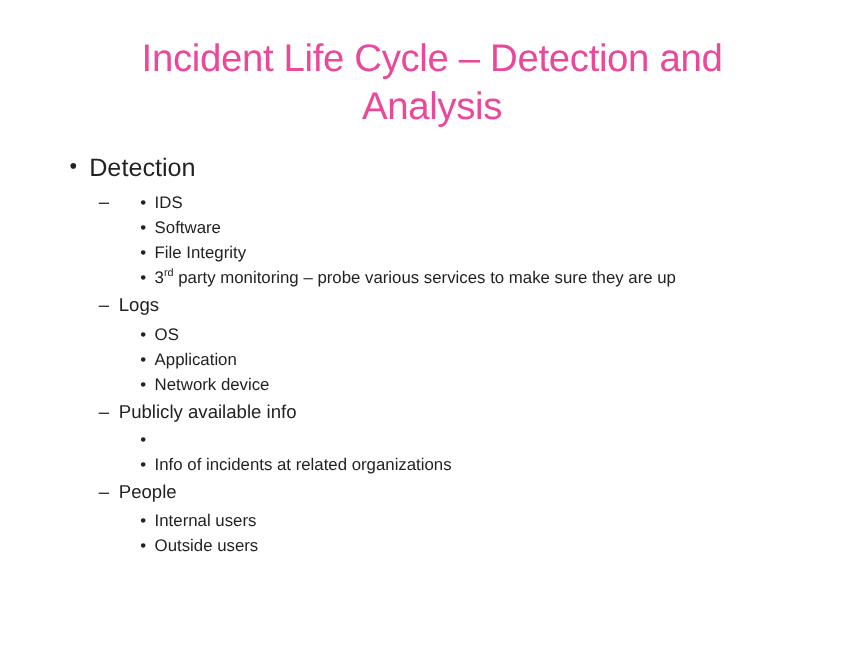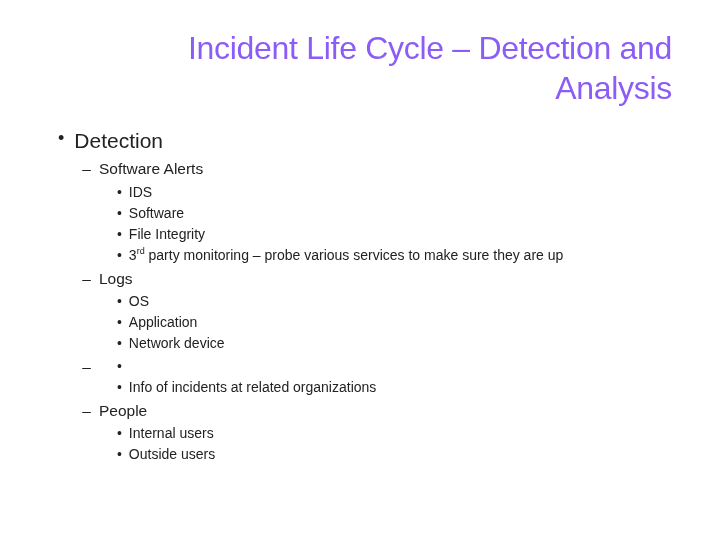--- a/index.html
+++ b/index.html
@@ -27,23 +27,22 @@
 
     .title-block {
       text-align: center;
       margin-bottom: 18px;
     }
 
     .title {
       font-size: 32px;
       font-weight: 400;
       line-height: 1.25;
-      color: #8b5cf6;
+      color: #ec4899;
       letter-spacing: -0.3px;
-      text-align: right;
     }
 
     .content {
       flex: 1;
       padding-left: 10px;
     }
 
     .level1 {
       list-style: none;
       margin-bottom: 4px;
@@ -137,21 +136,20 @@
     <ul class="level1">
       <li>
         <span class="bullet-dot">•</span>
         <div>
           <span class="detection-label">Detection</span>
           <ul class="sublevel">
 
             <li>
               <span class="dash">–</span>
               <div>
-                <span class="sub-label">Software Alerts</span>
                 <ul class="sub-items">
                   <li>
                     <span class="bullet-small">•</span>
                     <span class="item-text">IDS</span>
                   </li>
                   <li>
                     <span class="bullet-small">•</span>
                     <span class="item-text">Software</span>
                   </li>
                   <li>
@@ -183,20 +181,21 @@
                     <span class="bullet-small">•</span>
                     <span class="item-text">Network device</span>
                   </li>
                 </ul>
               </div>
             </li>
 
             <li>
               <span class="dash">–</span>
               <div>
+                <span class="sub-label">Publicly available info</span>
                 <ul class="sub-items">
                   <li>
                     <span class="bullet-small">•</span>
                   </li>
                   <li>
                     <span class="bullet-small">•</span>
                     <span class="item-text">Info of incidents at related organizations</span>
                   </li>
                 </ul>
               </div>

